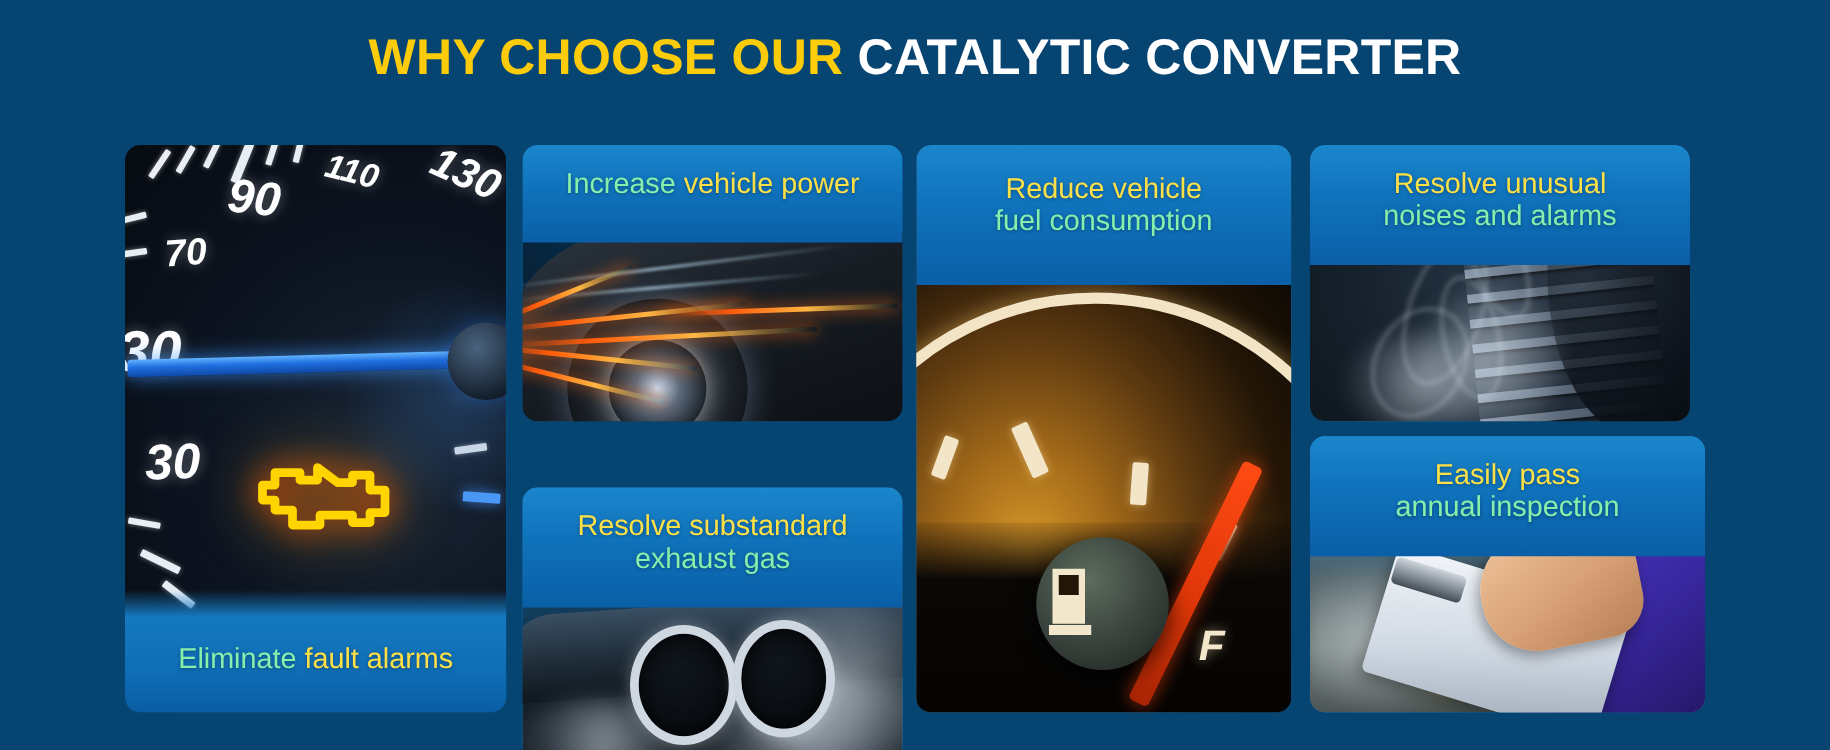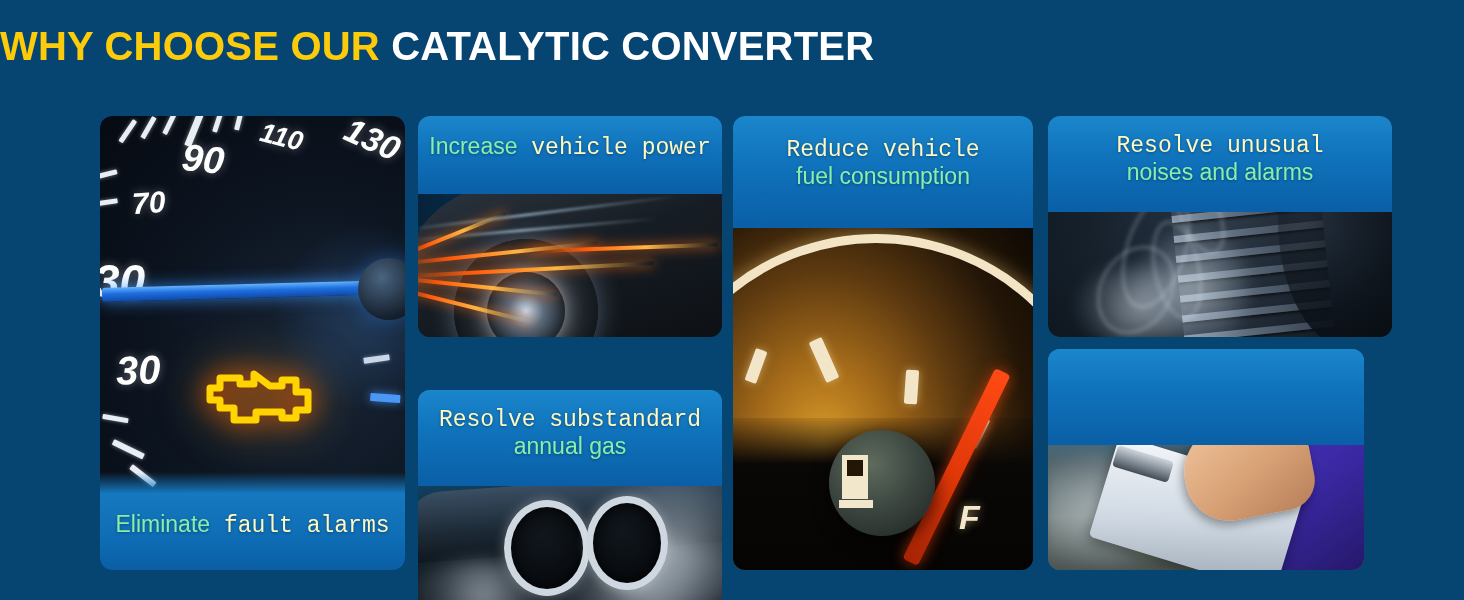--- a/index.html
+++ b/index.html
@@ -13,20 +13,21 @@
     overflow: hidden;
     position: relative;
   }
 
   
   .banner-title {
     position: absolute;
     top: 22px;
     left: 0;
     width: 100%;
+    text-align: center;
     font-size: 40px;
     font-weight: bold;
     letter-spacing: 0.2px;
     line-height: 1.2;
     white-space: nowrap;
   }
   .title-hl { color: #fccb0a; }
   .title-rest { color: #ffffff; }
 
   
@@ -38,37 +39,37 @@
   }
 
   
   #panel-fault     { left: 100px; top: 116px; width: 305px; height: 454px; }
   
   #panel-power     { left: 418px; top: 116px; width: 304px; height: 221px; }
   #panel-exhaust   { left: 418px; top: 349px; width: 304px; height: 221px; margin-top: 41px; }
   
   #panel-fuel      { left: 733px; top: 116px; width: 300px; height: 454px; }
   
-  #panel-noise     { left: 1048px; top: 116px; width: 344px; height: 221px; }
+  #panel-noise     { left: 1048px; top: 116px; width: 304px; height: 221px; }
   #panel-inspect   { left: 1048px; top: 349px; width: 316px; height: 221px; }
 
   
   .caption {
     position: absolute;
     left: 0;
     width: 100%;
     text-align: center;
     z-index: 6;
     font-size: 23px;
     font-weight: normal;
     line-height: 1.12;
     text-shadow: 0 1px 3px rgba(0,0,0,0.35);
   }
   .caption .hl   { color: #86efac; }
-  .caption .norm { color: #fef9c3; font-family: Liberation Mono, monospace; }
+  .caption .norm { color: #fde047; }
   .caption-top    { top: 18px; }
   .caption-bottom { bottom: 30px; }
 
   
   .art {
     position: absolute;
     inset: 0;
     z-index: 1;
   }
 
@@ -459,21 +460,21 @@
     <div class="smoke" style="left:170px; top:92px;  width:170px; height:130px;"></div>
     <div class="smoke" style="left:120px; top:150px; width:210px; height:90px;"></div>
     <div class="smoke" style="left:-10px; top:170px; width:150px; height:70px;"></div>
     <div class="pipe" style="left:86px;  top:110px; width:86px;  height:96px;"></div>
     <div class="pipe" style="left:168px; top:106px; width:82px;  height:94px;"></div>
   </div>
 
   <div class="blue-head h-tall"></div>
   <div class="caption caption-top">
     <div class="norm">Resolve substandard</div>
-    <div class="hl">annual gas</div>
+    <div class="hl">exhaust gas</div>
   </div>
 </div>
 
 <div class="panel" id="panel-fuel">
   <div class="art">
     <div class="fuel-bg"></div>
     <div class="fuel-dialcut"></div>
 
     <div class="ftick" style="left:6px;   top:244px; width:34px; height:12px; transform:rotate(-70deg);"></div>
     <div class="ftick" style="left:84px;  top:222px; width:14px; height:44px; transform:rotate(-24deg);"></div>
@@ -535,13 +536,17 @@
     <div class="insp-bg"></div>
     <div class="garage-blur"></div>
     <div class="coverall"></div>
     <div class="clipboard"></div>
     <div class="clip-metal"></div>
     <div class="pencil"></div>
     <div class="hand"></div>
   </div>
 
   <div class="blue-head h-tall"></div>
+  <div class="caption caption-top">
+    <div class="norm">Easily pass</div>
+    <div class="hl">annual inspection</div>
+  </div>
 </div>
 
 </body></html>

